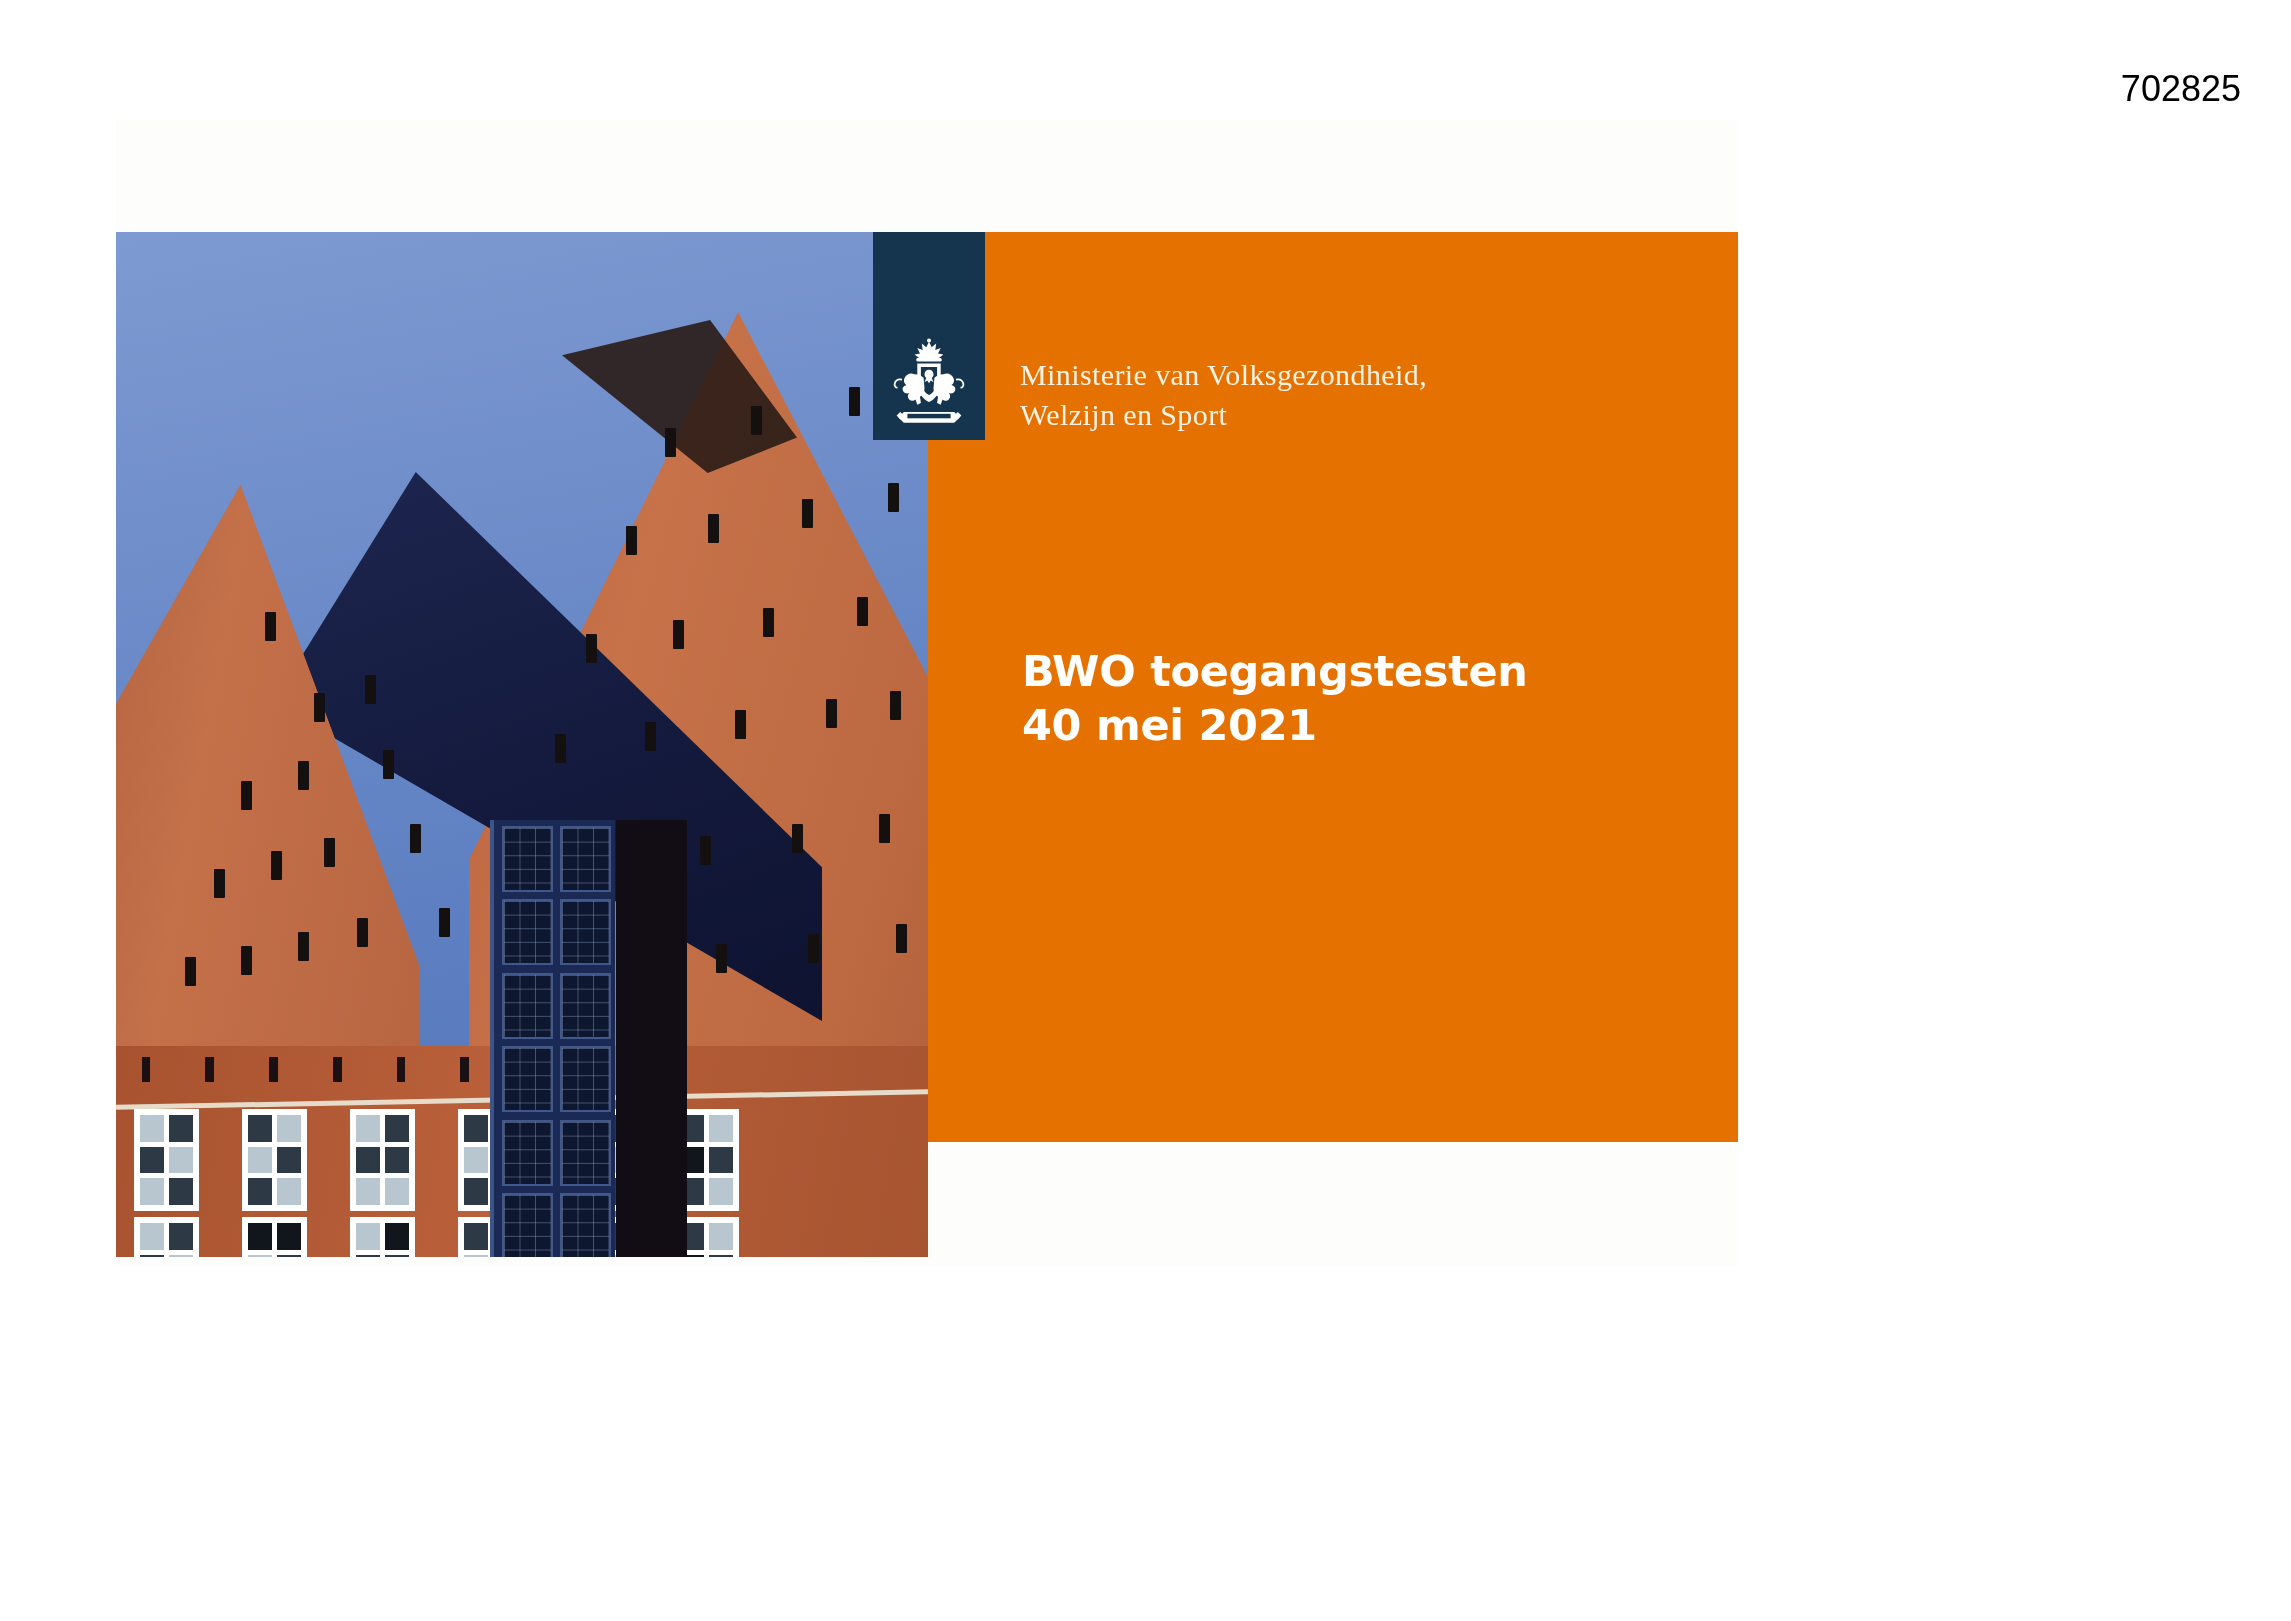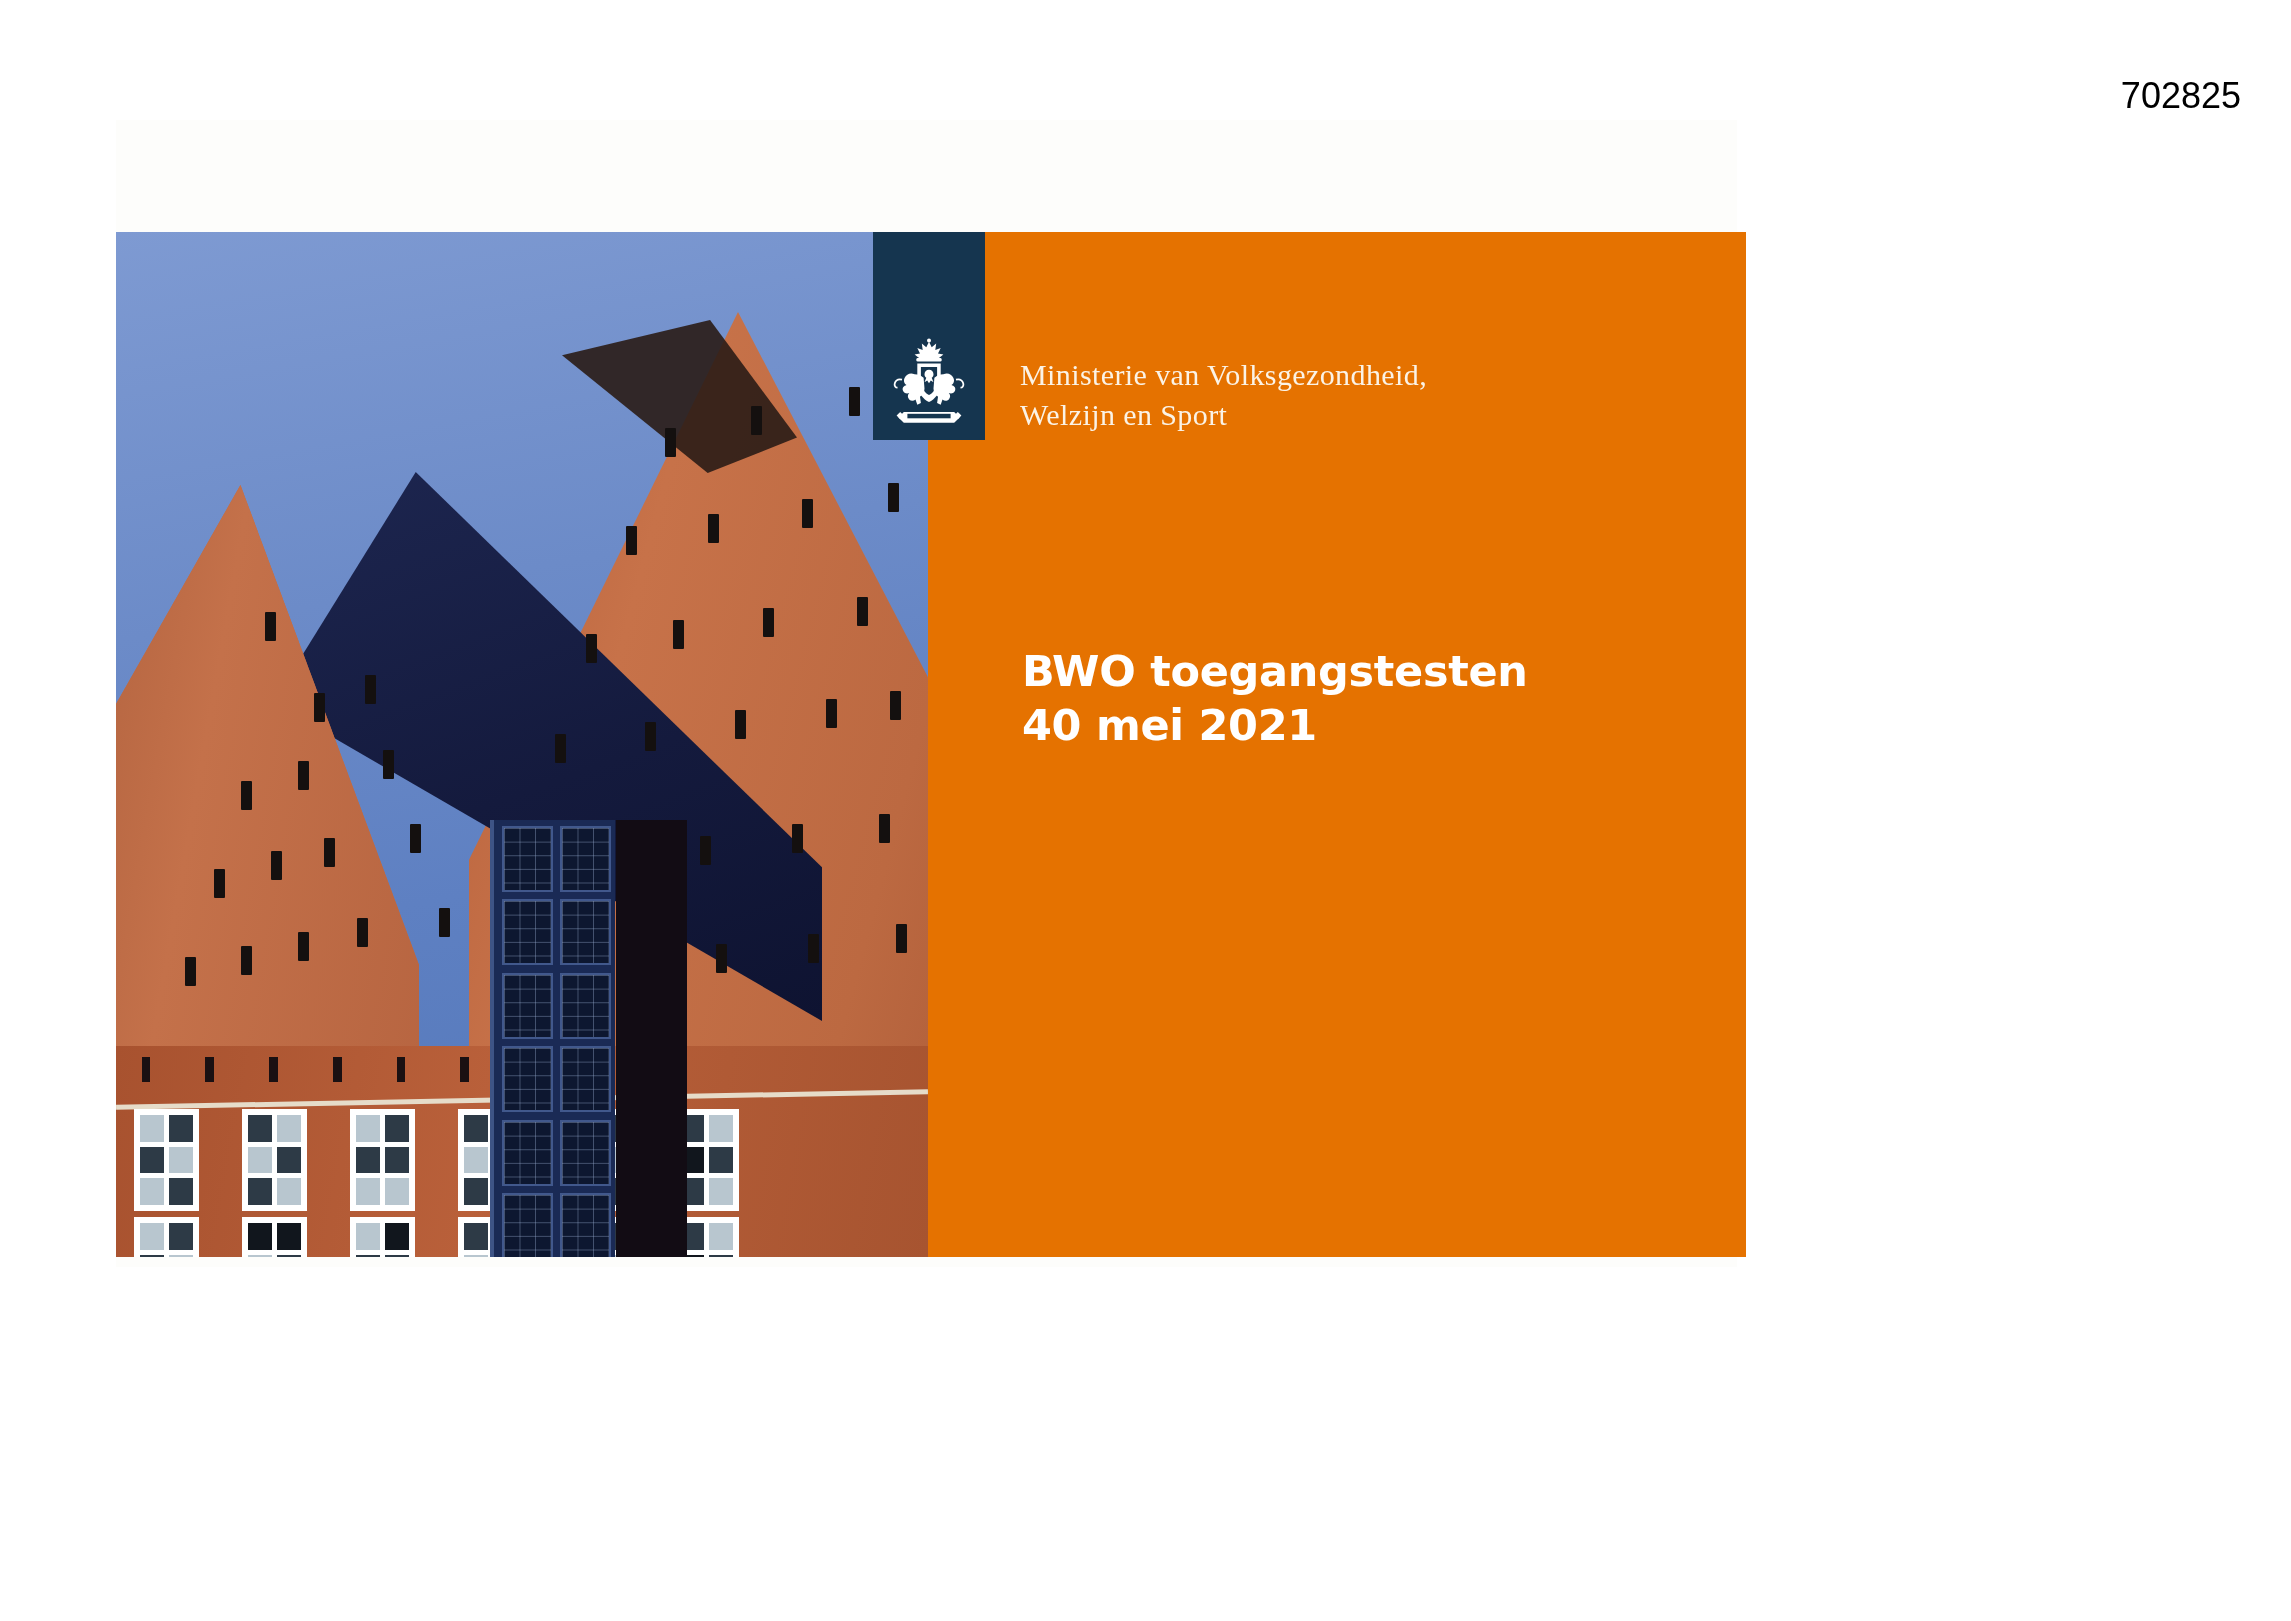--- a/index.html
+++ b/index.html
@@ -19,21 +19,20 @@
   .page-number {
     position: absolute;
     top: 71px;
     left: 0;
     width: 2241px;
     text-align: right;
     font-family: "Liberation Sans", sans-serif;
     font-size: 36px;
     color: #000000;
     line-height: 1;
-    margin-top: 7px;
   }
 
   
   .slide {
     position: absolute;
     left: 116px;
     top: 120px;
     width: 1621px;
     height: 1147px;
     background: #fdfdfb;
@@ -215,24 +214,23 @@
     width: 90px;
     height: 94px;
   }
 
   
   .orange-panel {
     position: absolute;
     left: 812px;
     top: 112px;
     width: 810px;
-    height: 1025px;
+    height: 910px;
     background: #e57200;
     z-index: 5;
-    padding-left: 8px;
   }
   .ministry-text {
     position: absolute;
     left: 92px;
     top: 123px;
     color: #fbf3e6;
     font-family: "Liberation Serif", serif;
     font-size: 30px;
     line-height: 1.32;
     letter-spacing: 0.4px;

